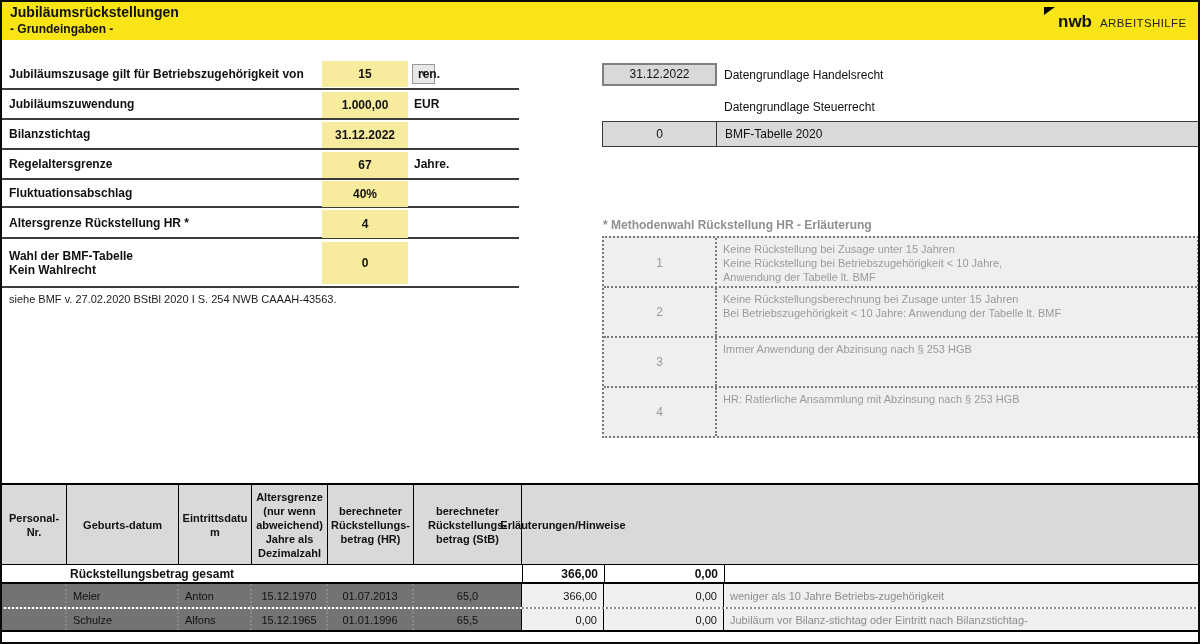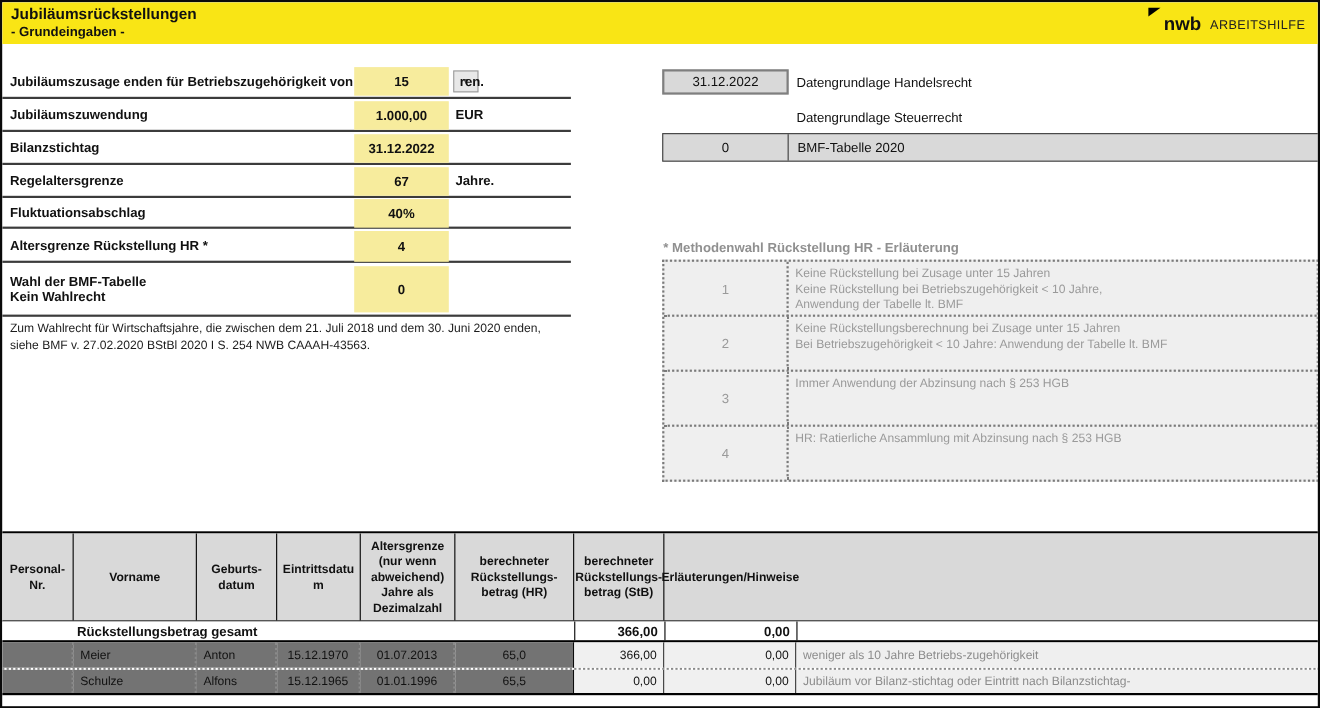--- a/index.html
+++ b/index.html
@@ -94,21 +94,21 @@
     <div class="brand">
       <div class="tri"></div>
       <div class="nwb">nwb</div>
       <div class="suffix">ARBEITSHILFE</div>
     </div>
   </div>
 
   <div class="form">
 
     <div class="frow" style="height:31px;">
-      <div class="lbl">Jubiläumszusage enden für Betriebszugehörigkeit von</div>
+      <div class="lbl">Jubiläumszusage gilt für Betriebszugehörigkeit von</div>
       <div class="val" style="top:2px; height:26px; line-height:26px;">15</div>
       <div class="dd">
         <span class="arr">▼</span>
       </div>
       <div class="sfx" style="left:416px;">ren.</div>
     </div>
 
     <div class="frow" style="height:30px;">
       <div class="lbl">Jubiläumszuwendung</div>
       <div class="val" style="top:2px; height:26px; line-height:26px;">1.000,00</div>
@@ -138,21 +138,20 @@
 
     <div class="frow" style="height:49px;">
       <div class="lbl">Wahl der BMF-Tabelle
 Kein Wahlrecht</div>
       <div class="val" style="top:3px; height:42px; line-height:42px;">0</div>
     </div>
 
   </div>
 
   <div class="note">
-    <div>Zum Wahlrecht für Wirtschaftsjahre, die zwischen dem 21. Juli 2018 und dem 30. Juni 2020 enden,</div>
     <div>siehe BMF v. 27.02.2020 BStBl 2020 I S. 254 NWB CAAAH-43563.</div>
   </div>
 
   <div class="src-box">31.12.2022</div>
   <div class="src-lbl" style="left:722px; top:66px;">Datengrundlage Handelsrecht</div>
   <div class="src-lbl" style="left:722px; top:98px;">Datengrundlage Steuerrecht</div>
   <div class="bmf-row">
     <div class="num">0</div>
     <div class="lbl">BMF-Tabelle 2020</div>
   </div>
@@ -185,21 +184,20 @@
       <div class="txt">
         <div>HR: Ratierliche Ansammlung mit Abzinsung nach § 253 HGB</div>
       </div>
     </div>
   </div>
 
   <div class="etable">
 
     <div class="trow thead">
       <div class="hc">Personal-Nr.</div>
-      <div class="hc">Vorname</div>
       <div class="hc">Geburts-datum</div>
       <div class="hc">
           <span class="wrapany">Eintrittsdatum</span>
         </div>
       <div class="hc">Altersgrenze (nur wenn abweichend) Jahre als Dezimalzahl</div>
       <div class="hc">berechneter Rückstellungs-betrag (HR)</div>
       <div class="hc">berechneter Rückstellungs-betrag (StB)</div>
       <div class="hc">Erläuterungen/Hinweise</div>
     </div>
 

